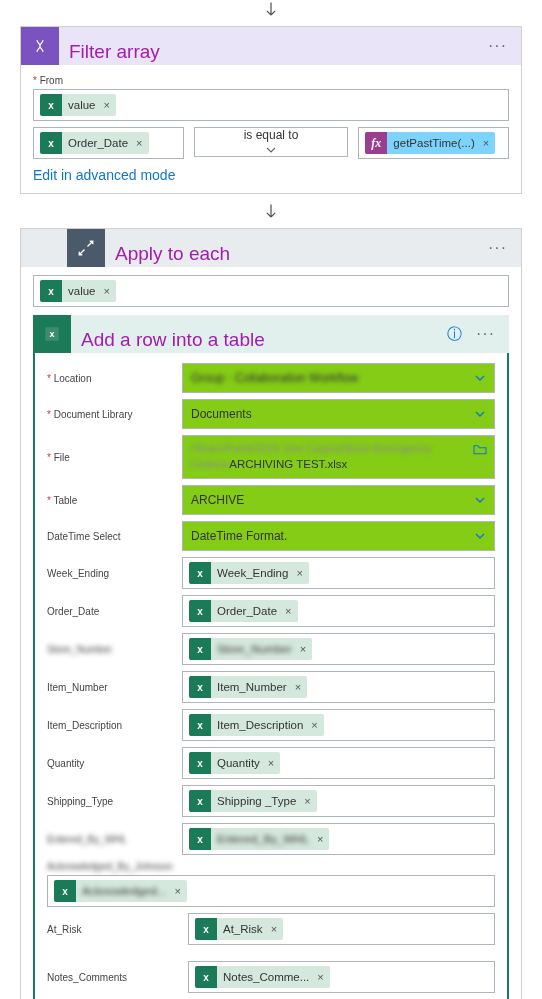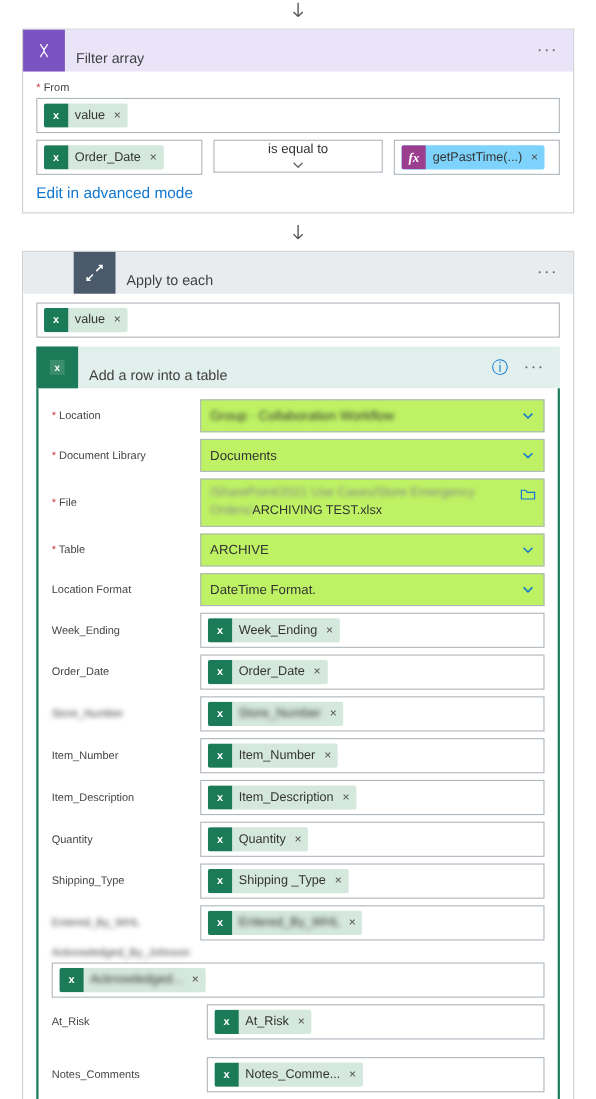--- a/index.html
+++ b/index.html
@@ -9,21 +9,21 @@
   .arrow-down svg { width: 20px; height: 20px; stroke: #555; }
   .card { border: 1px solid #d0d0d0; margin: 0 20px 4px 20px; background: #fff; }
   .action-header { display: flex; align-items: center; height: 38px; padding: 0 10px 0 0; }
   .action-header.purple { background: #e9e4f8; }
   .action-header.gray { background: #e9ecef; padding-left: 46px; }
   .action-header.teal { background: #e1f0ec; }
   .action-icon { width: 38px; height: 38px; display: flex; align-items: center; justify-content: center; color: #fff; font-size: 16px; flex-shrink: 0; }
   .action-icon.purple { background: #7b53c1; }
   .action-icon.gray { background: #4a5a6a; }
   .action-icon.teal { background: #1b7a57; }
-  .action-title { flex: 1; padding-left: 10px; font-size: 13px; color: #404040; margin-top: 12px; }
+  .action-title { flex: 1; padding-left: 10px; font-size: 19px; color: #a21caf; margin-top: 12px; }
   .action-help { color: #0f77d0; font-size: 15px; margin-right: 10px; cursor: pointer; }
   .action-menu { color: #666; cursor: pointer; padding: 0 4px; font-size: 16px; letter-spacing: 1px; }
   .action-body { padding: 8px 12px 10px 12px; }
   .action-body.teal-body { border: 2px solid #1b7a57; border-top: none; padding: 10px 12px 10px 12px; }
   .field-label { font-size: 10px; color: #444; margin: 2px 0 3px 0; }
   .field-label.req::before { content: "* "; color: #c93b3b; }
   .input-frame { border: 1px solid #aeb6bd; padding: 4px 6px; background: #fff; min-height: 30px; display: flex; align-items: center; flex-wrap: wrap; gap: 4px; font-size: 12px; }
   .input-frame.wide { width: 100%; }
   .token { display: inline-flex; align-items: center; height: 22px; border-radius: 2px; font-size: 11.5px; padding: 0; overflow: hidden; }
   .token.excel { background: #d5e8de; }
@@ -35,21 +35,21 @@
   .tok-x { padding: 0 6px 0 2px; color: #555; cursor: pointer; font-size: 11px; }
   .row3 { display: flex; gap: 10px; margin-top: 6px; align-items: stretch; }
   .row3 > * { flex: 1; }
   .select-frame { border: 1px solid #aeb6bd; height: 30px; display: flex; align-items: center; justify-content: space-between; padding: 0 8px; font-size: 12px; background: #fff; flex-direction: column; }
   .chev { width: 12px; height: 12px; }
   .link { color: #0f77d0; font-size: 14px; cursor: pointer; margin-top: 8px; display: inline-block; }
   .arrow-down.small { padding: 4px 0 6px 0; }
   .nested { margin: 8px 0 0 0; }
   .grid-form { display: grid; grid-template-columns: 125px 1fr; gap: 6px 10px; align-items: center; }
   .grid-form .field-label { margin: 0; }
-  .value-frame { border: 1px solid #aeb6bd; min-height: 30px; display: flex; align-items: center; justify-content: space-between; padding: 4px 8px; font-size: 12px; background: #bef264; }
+  .value-frame { border: 1px solid #aeb6bd; min-height: 30px; display: flex; align-items: center; justify-content: space-between; padding: 4px 8px; font-size: 12px; background: #84cc16; }
   .value-frame .val-text { color: #333; }
   .value-frame .chev-blue { color: #0f77d0; }
   .value-frame.file { flex-wrap: wrap; align-items: flex-start; min-height: 44px; position: relative; }
   .value-frame.file .filetext { width: calc(100% - 24px); color: #333; font-size: 11.5px; line-height: 1.4; }
   .value-frame.file .folder { position: absolute; right: 6px; top: 6px; color: #0f77d0; cursor: pointer; }
   .blur { filter: blur(2px); color: #888; }
   .blur2 { filter: blur(2.5px); }
 </style>
 </head>
 <body>
@@ -174,21 +174,21 @@
             </div>
 
             <div class="field-label req">Table</div>
             <div class="value-frame">
               <span class="val-text">ARCHIVE</span>
               <svg class="chev chev-blue" width="14" height="14" viewBox="0 0 12 12">
                   <path d="M2 4l4 4 4-4" stroke="#0f77d0" stroke-width="1.4" fill="none"></path>
                 </svg>
             </div>
 
-            <div class="field-label">Location Format</div>
+            <div class="field-label">DateTime Select</div>
             <div class="value-frame">
               <span class="val-text">DateTime Format.</span>
               <svg class="chev chev-blue" width="14" height="14" viewBox="0 0 12 12">
                   <path d="M2 4l4 4 4-4" stroke="#0f77d0" stroke-width="1.4" fill="none"></path>
                 </svg>
             </div>
 
           </div>
 
           <div class="grid-form" id="fields1" style="margin-top:6px;">

